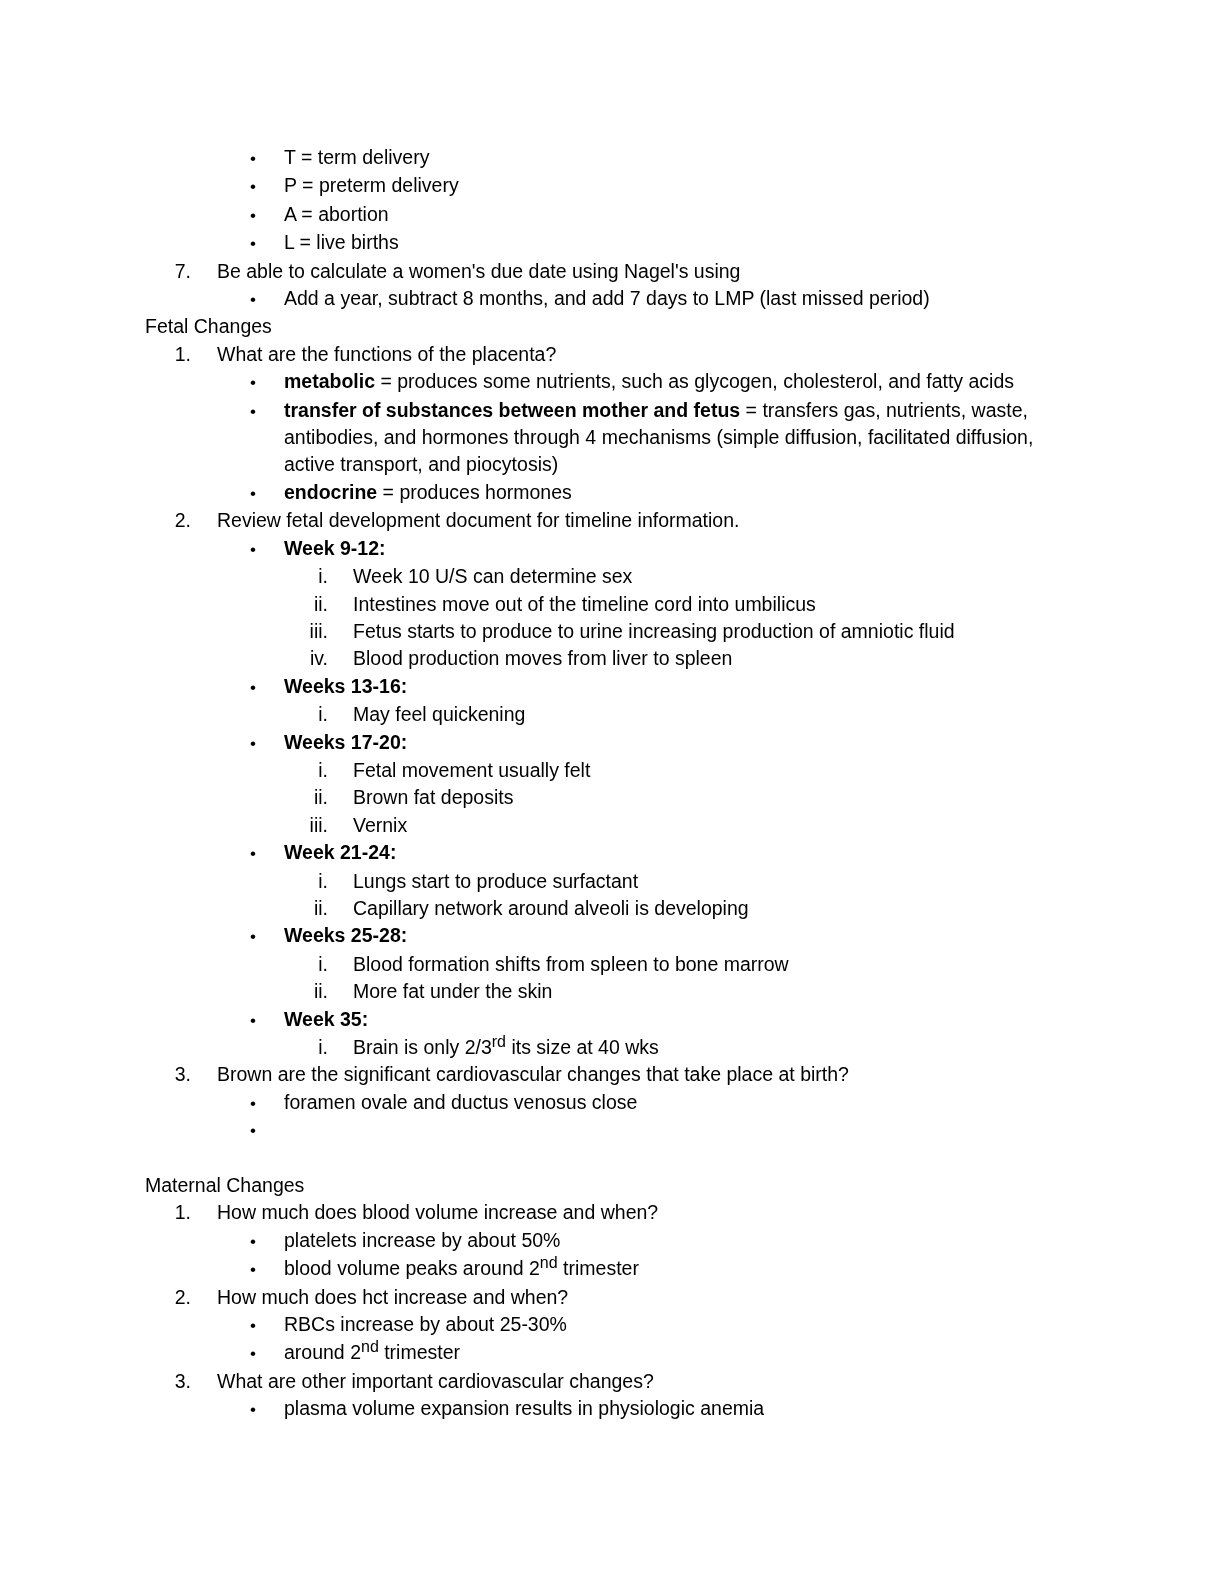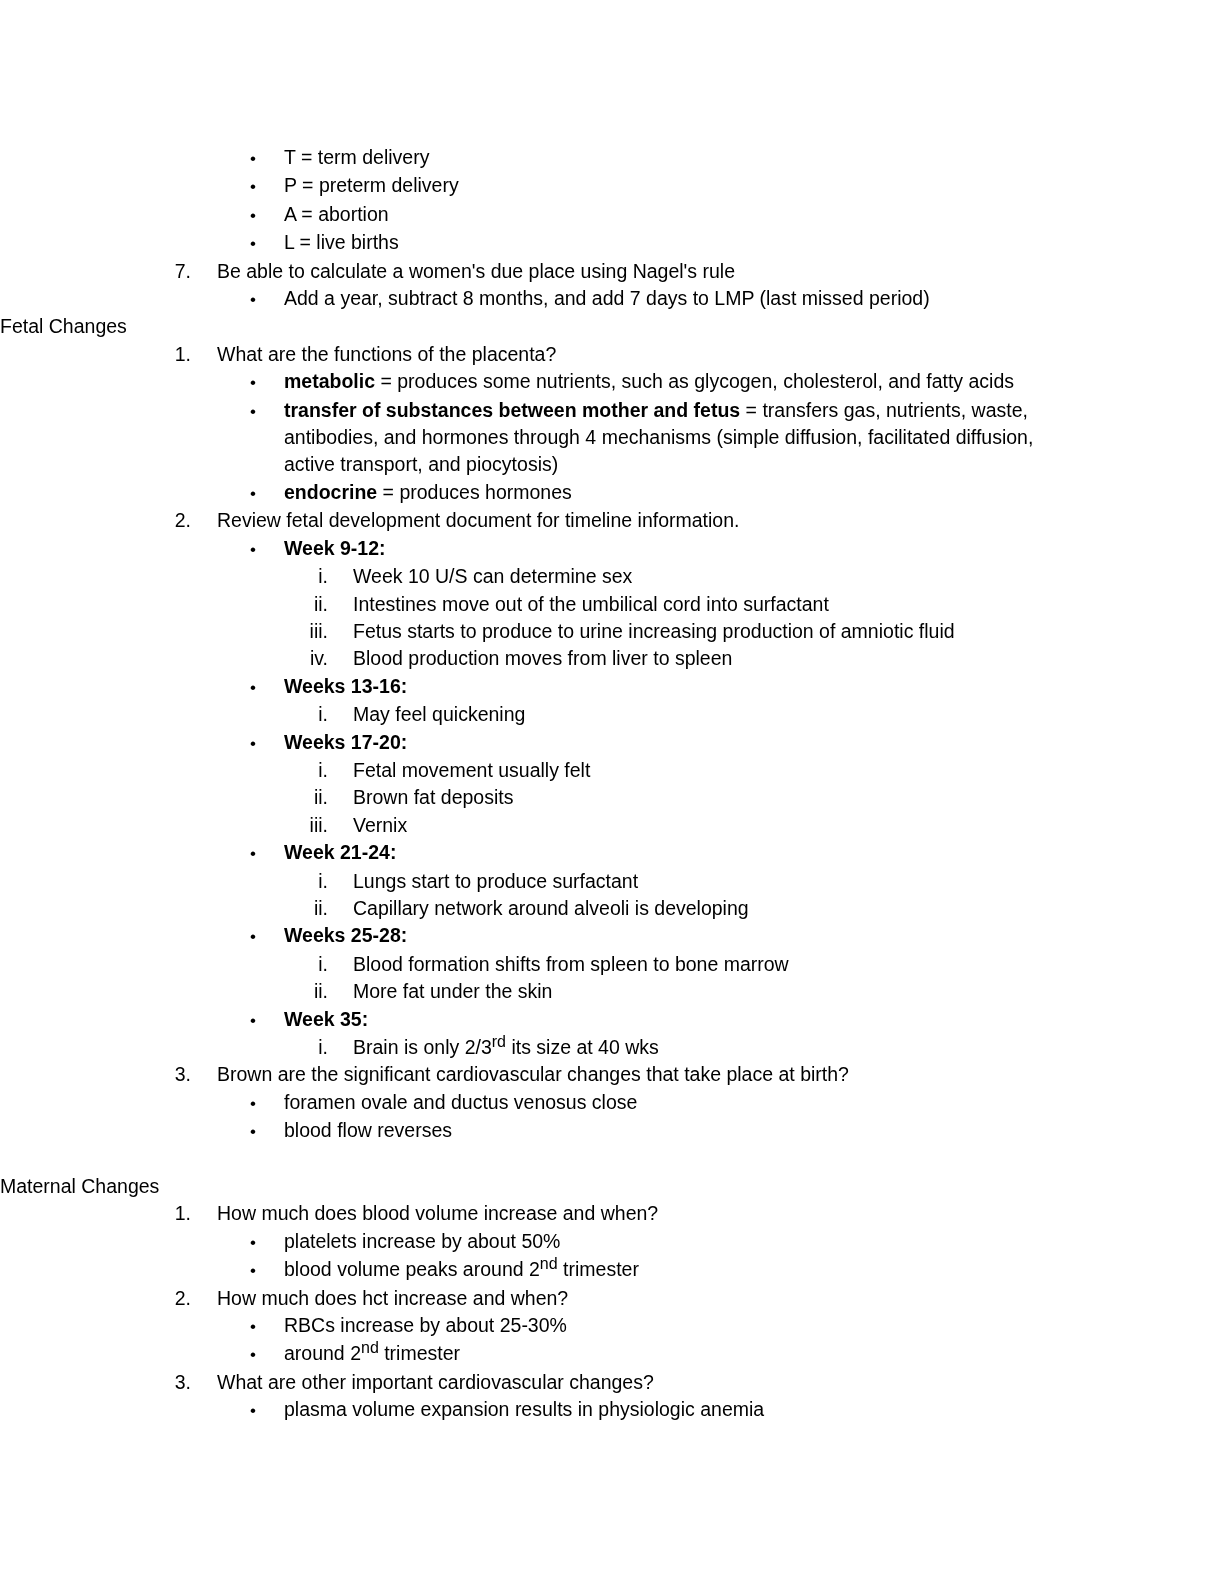--- a/index.html
+++ b/index.html
@@ -27,21 +27,21 @@
     display: flex;
     align-items: baseline;
     padding-right: 144px;
   }
   .doc-line .marker { flex: 0 0 auto; white-space: pre; }
   .doc-line .text   { flex: 1 1 auto; }
   .bold { font-weight: bold; }
   sup { font-size: 16px; line-height: 0; }
 
   
-  .lvl-heading { }
+  .lvl-heading { padding-left: 145px; }
 
   
   .lvl-number { padding-left: 145px; }
   .lvl-number .marker { width: 46px; text-align: right; margin-right: 26px; }
 
   
   .lvl-bullet { padding-left: 250px; }
   .lvl-bullet .marker { width: 34px; text-align: left; font-size: 17px; }
 
   
@@ -67,21 +67,21 @@
       <div class="doc-line lvl-bullet">
     <span class="marker">•</span>
     <span class="text"><span>A = abortion</span></span>
   </div>
       <div class="doc-line lvl-bullet">
     <span class="marker">•</span>
     <span class="text"><span>L = live births</span></span>
   </div>
       <div class="doc-line lvl-number">
     <span class="marker">7.</span>
-    <span class="text"><span>Be able to calculate a women's due place using Nagel's rule</span></span>
+    <span class="text"><span>Be able to calculate a women's due date using Nagel's using</span></span>
   </div>
       <div class="doc-line lvl-bullet">
     <span class="marker">•</span>
     <span class="text"><span>Add a year, subtract 8 months, and add 7 days to LMP (last missed period)</span></span>
   </div>
       <div class="doc-line lvl-heading">
 
     <span class="text"><span>Fetal Changes</span></span>
   </div>
       <div class="doc-line lvl-number">
@@ -107,21 +107,21 @@
       <div class="doc-line lvl-bullet">
     <span class="marker">•</span>
     <span class="text"><span class="bold">Week 9-12:</span></span>
   </div>
       <div class="doc-line lvl-roman">
     <span class="marker">i.</span>
     <span class="text"><span>Week 10 U/S can determine sex</span></span>
   </div>
       <div class="doc-line lvl-roman">
     <span class="marker">ii.</span>
-    <span class="text"><span>Intestines move out of the umbilical cord into surfactant</span></span>
+    <span class="text"><span>Intestines move out of the timeline cord into umbilicus</span></span>
   </div>
       <div class="doc-line lvl-roman">
     <span class="marker">iii.</span>
     <span class="text"><span>Fetus starts to produce to urine increasing production of amniotic fluid</span></span>
   </div>
       <div class="doc-line lvl-roman">
     <span class="marker">iv.</span>
     <span class="text"><span>Blood production moves from liver to spleen</span></span>
   </div>
       <div class="doc-line lvl-bullet">
@@ -183,21 +183,20 @@
       <div class="doc-line lvl-number">
     <span class="marker">3.</span>
     <span class="text"><span>Brown are the significant cardiovascular changes that take place at birth?</span></span>
   </div>
       <div class="doc-line lvl-bullet">
     <span class="marker">•</span>
     <span class="text"><span>foramen ovale and ductus venosus close</span></span>
   </div>
       <div class="doc-line lvl-bullet">
     <span class="marker">•</span>
-    <span class="text"><span>blood flow reverses</span></span>
   </div>
       <div class="doc-line lvl-blank">
     
     
   </div>
       <div class="doc-line lvl-heading">
 
     <span class="text"><span>Maternal Changes</span></span>
   </div>
       <div class="doc-line lvl-number">

